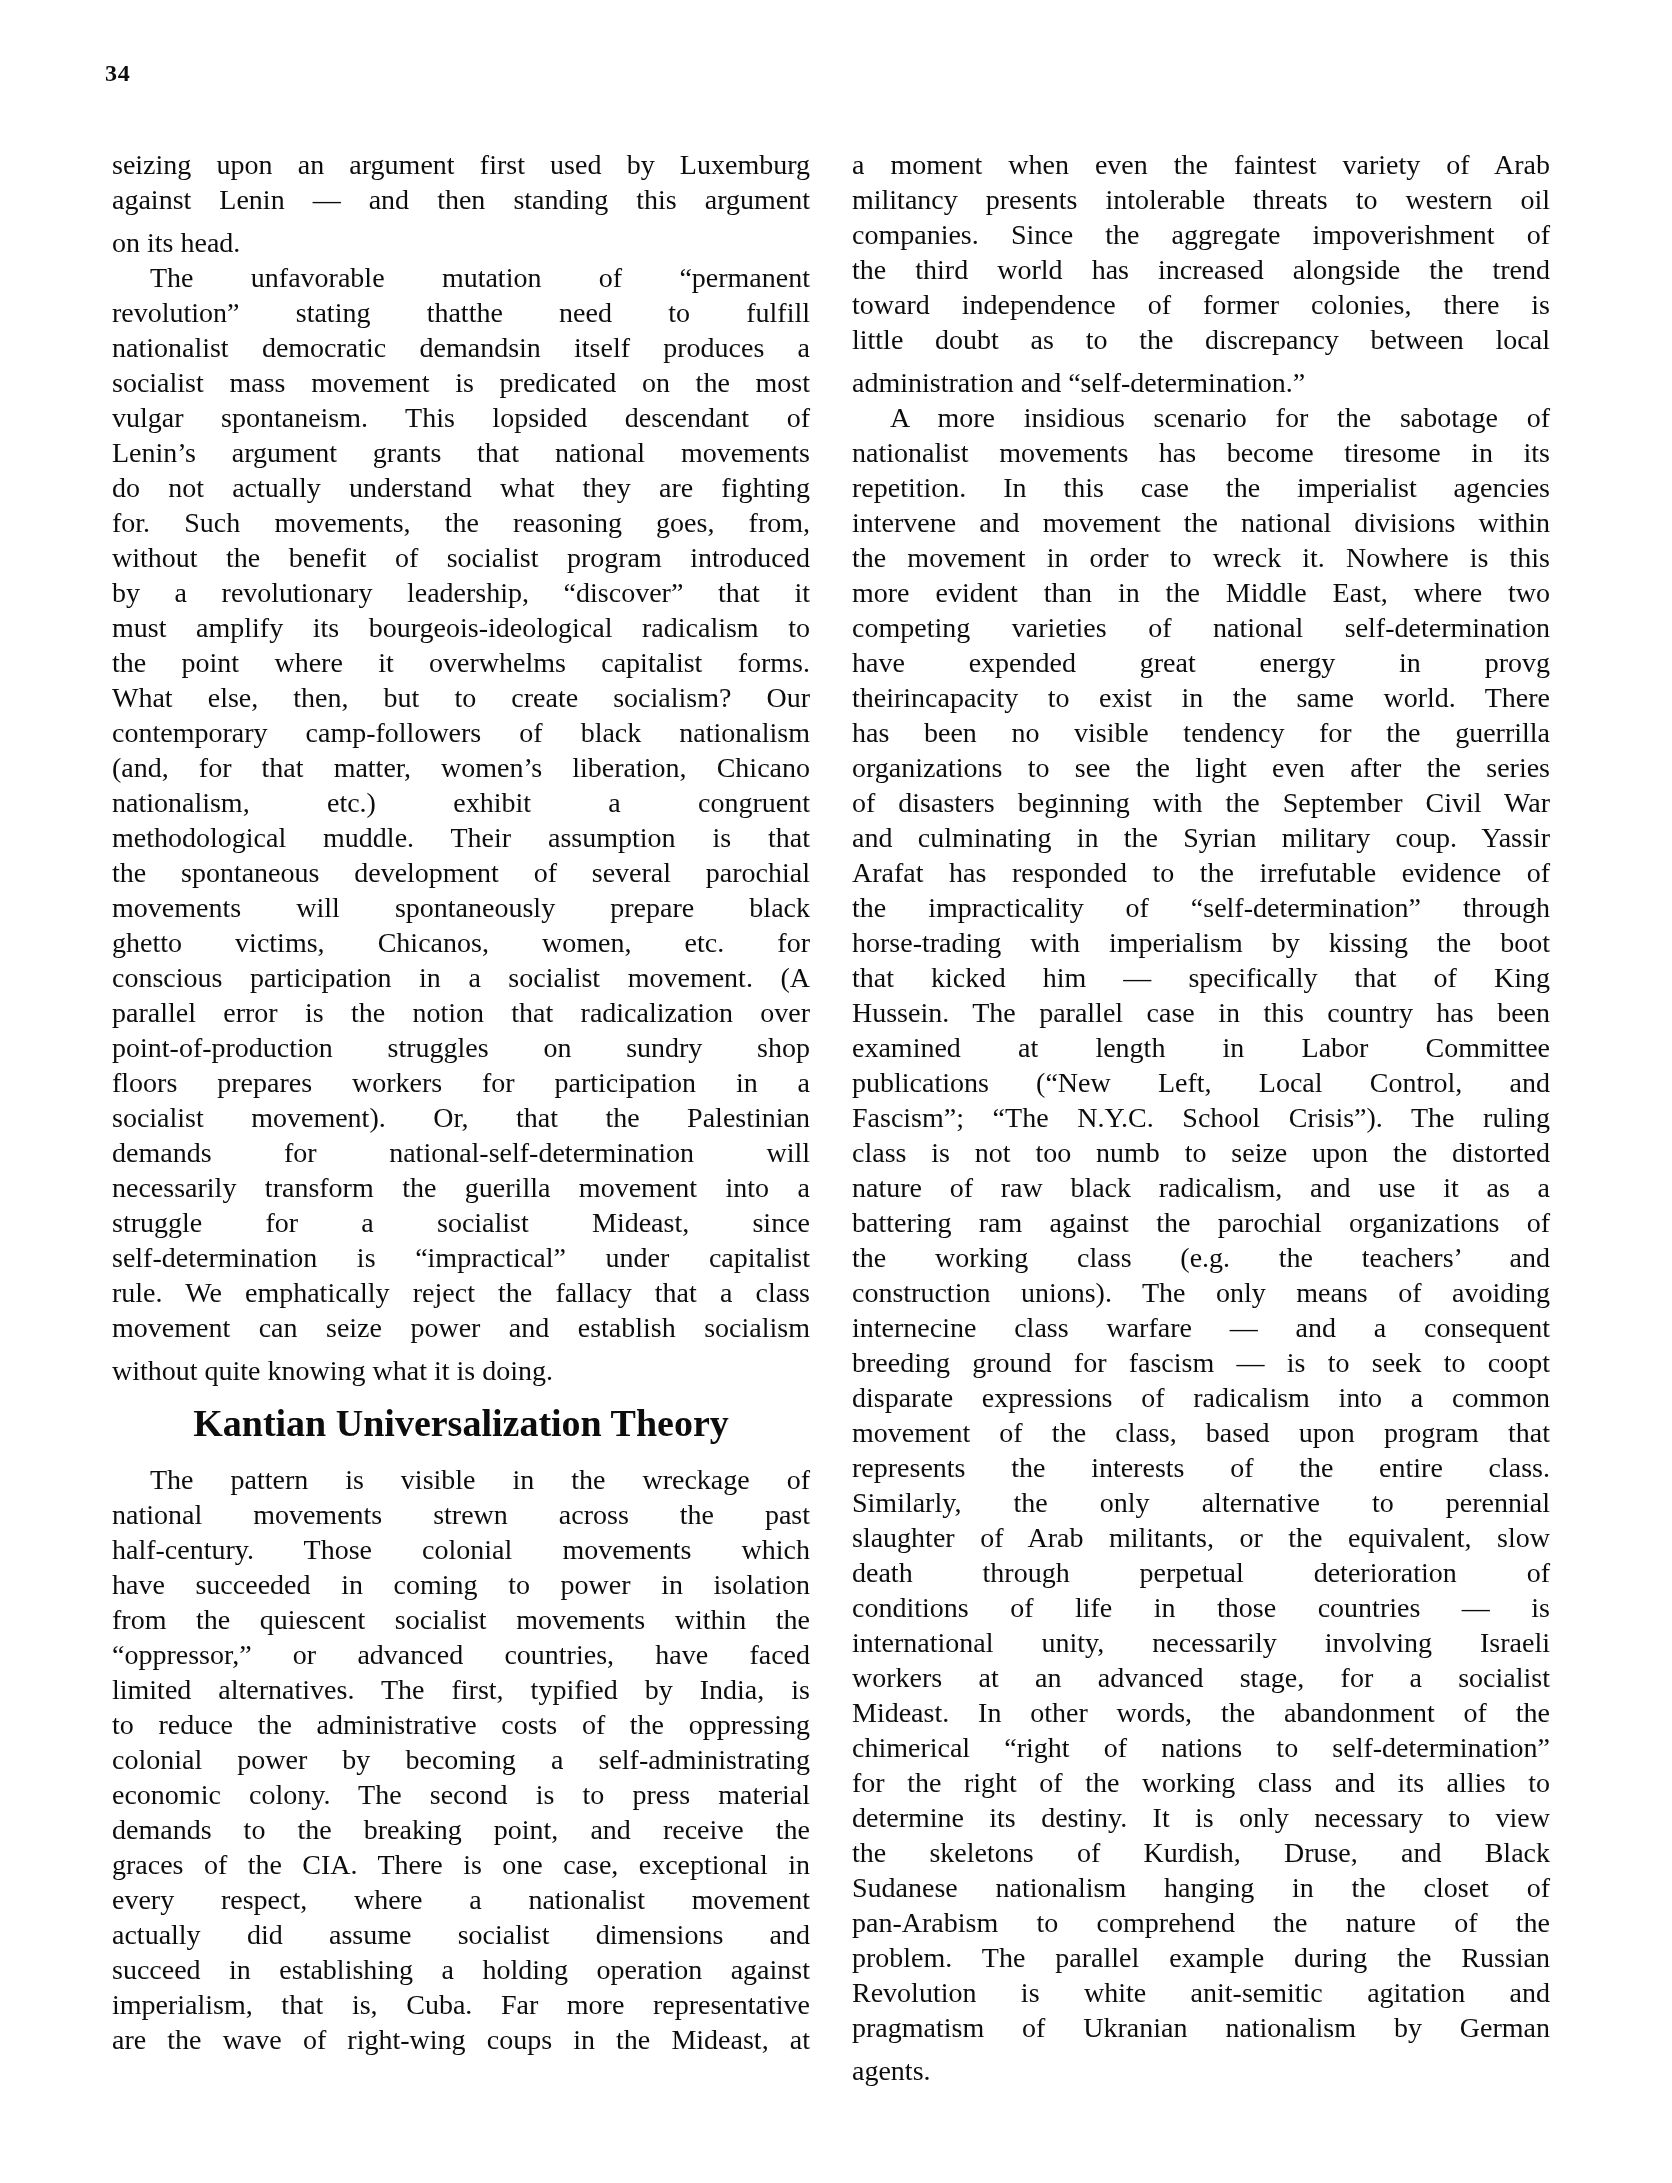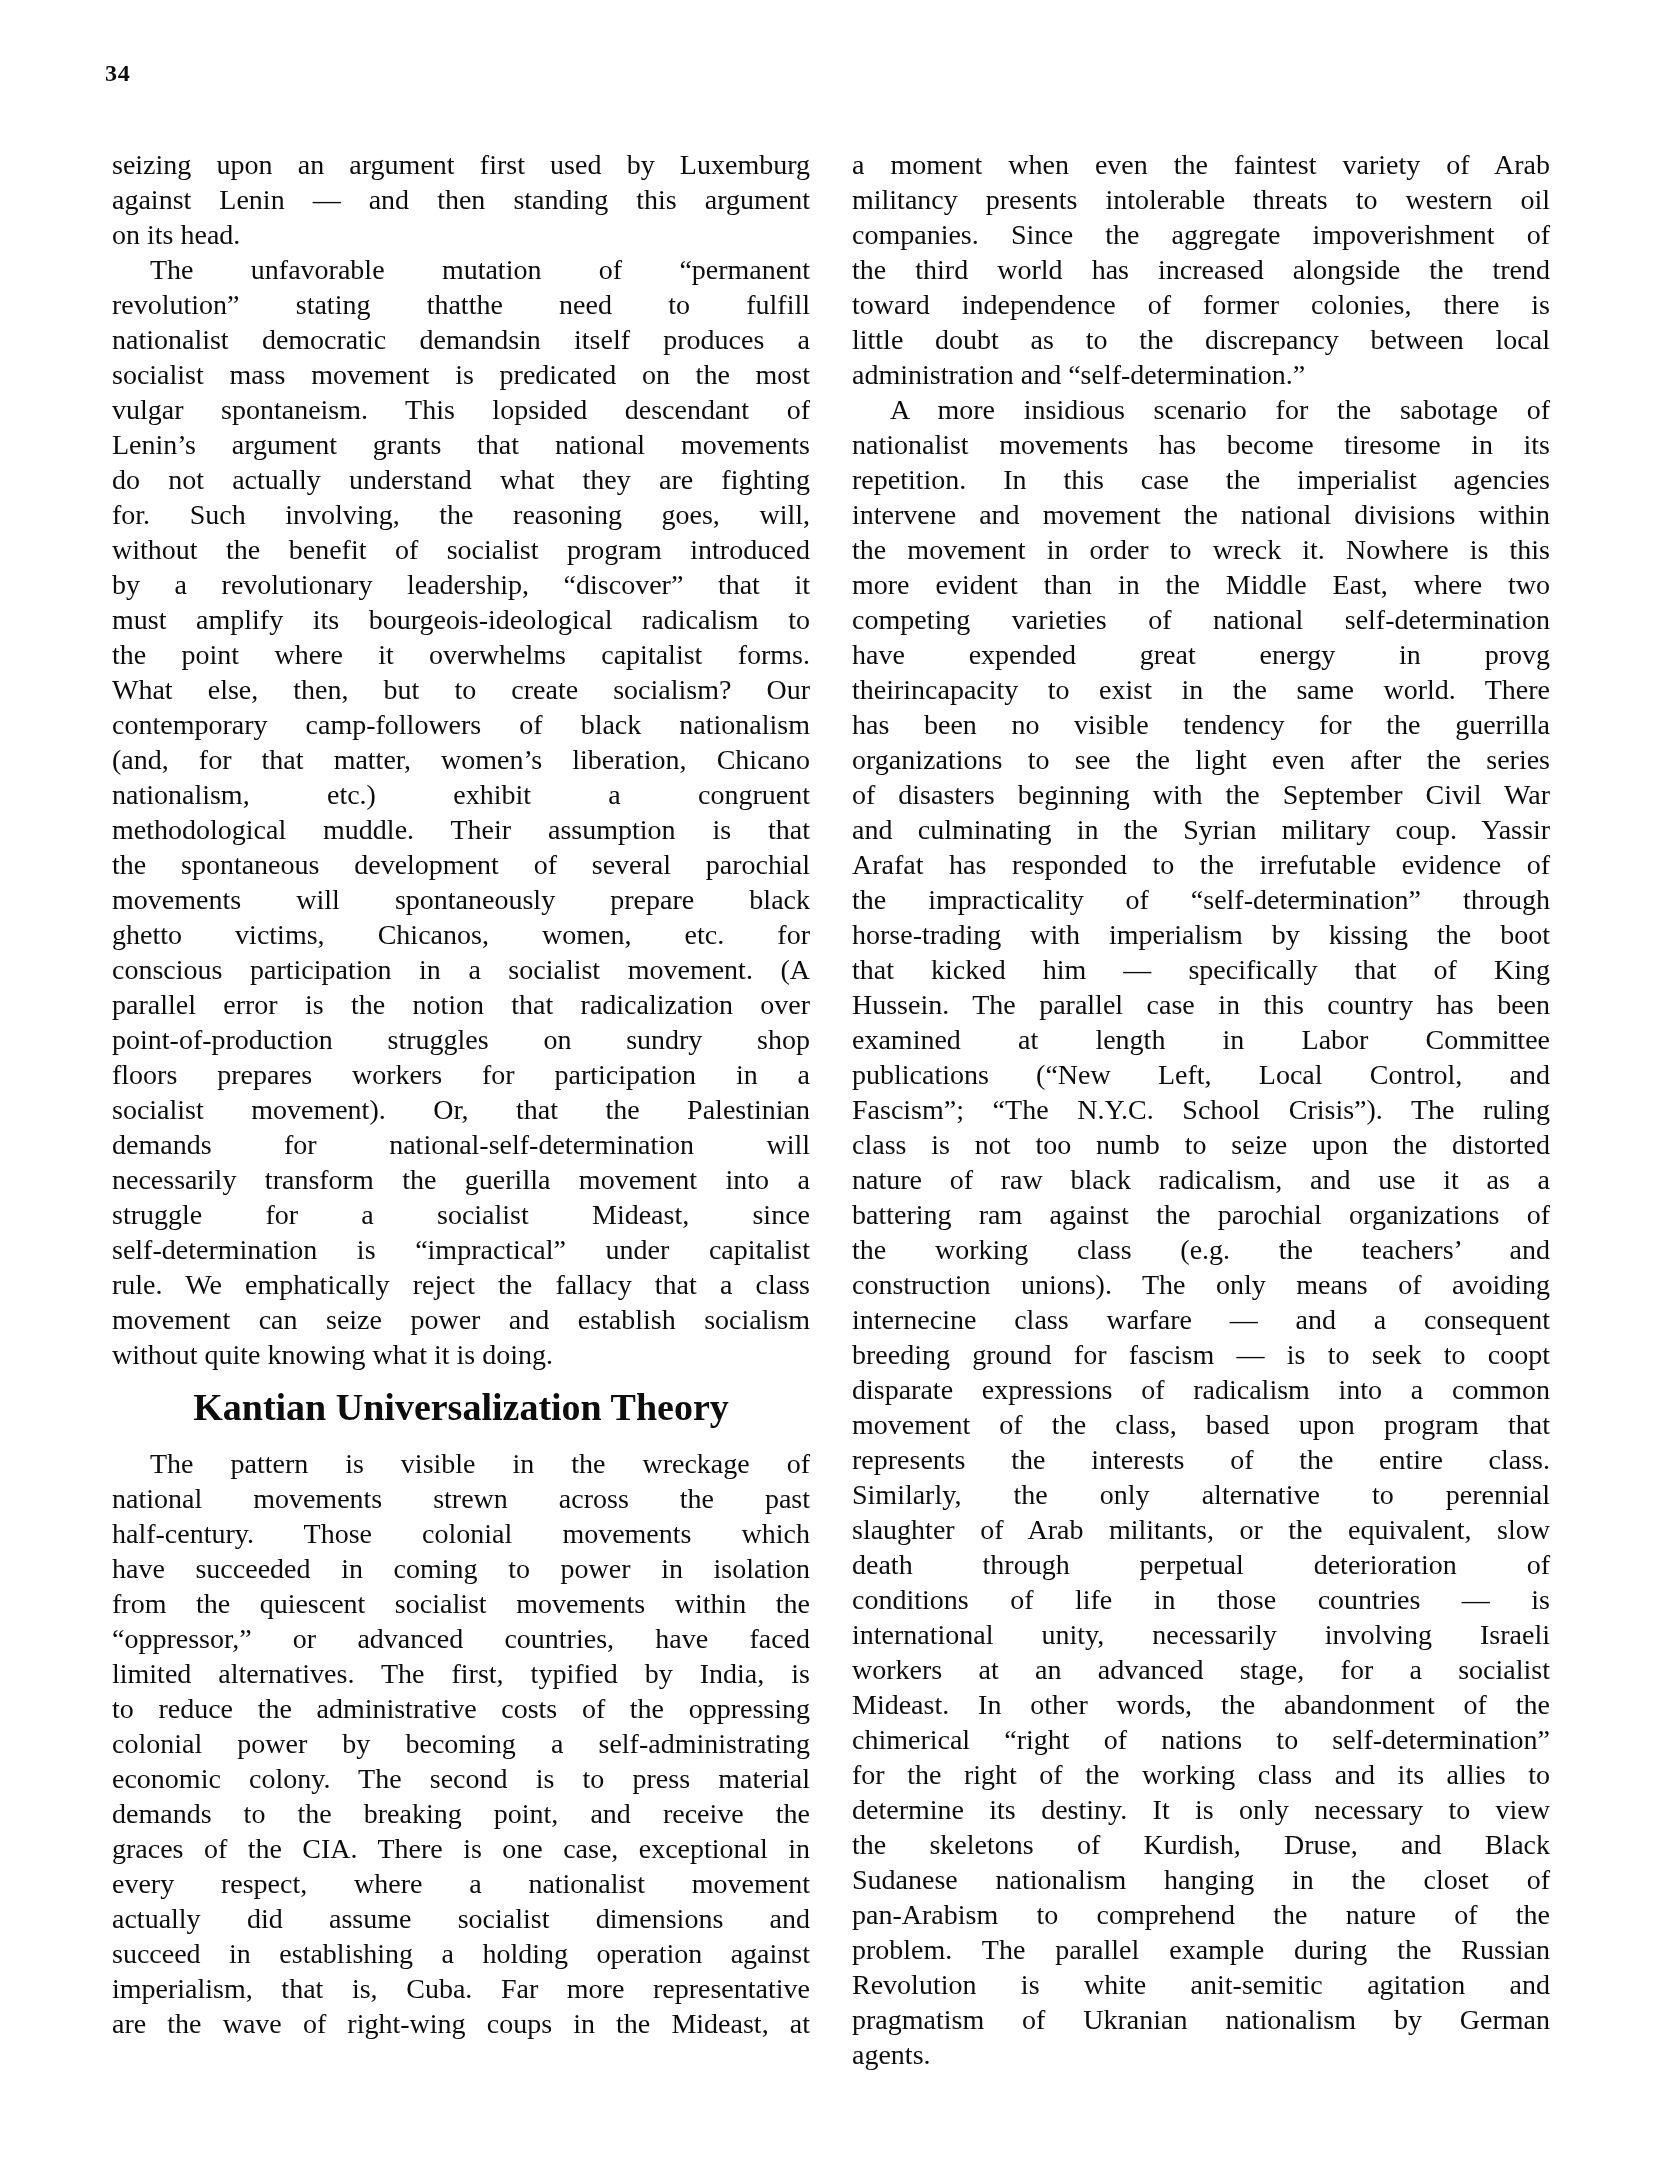--- a/index.html
+++ b/index.html
@@ -33,21 +33,21 @@
   .column-left  { left: 112px;  }
   .column-right { left: 852px; }
   .para { margin: 0; padding: 0; }
   .line {
     height: 35px;
     line-height: 35px;
     text-align: justify;
     text-align-last: justify;
     white-space: normal;
   }
-  .line.end    { text-align-last: left; }
+  .line.end    { text-align-last: left; margin-top: 8px; }
   .line.indent { text-indent: 38px; }
   .heading {
     height: 35px;
     line-height: 35px;
     margin: 18px 0 21px 0;
     text-align: center;
     font-weight: bold;
     font-size: 38px;
   }
 </style>
@@ -64,21 +64,21 @@
         <div class="line end">on its head.</div>
       </div>
       <div class="para">
         <div class="line indent">The unfavorable mutation of “permanent</div>
         <div class="line">revolution” stating thatthe need to fulfill</div>
         <div class="line">nationalist democratic demandsin itself produces a</div>
         <div class="line">socialist mass movement is predicated on the most</div>
         <div class="line">vulgar spontaneism. This lopsided descendant of</div>
         <div class="line">Lenin’s argument grants that national movements</div>
         <div class="line">do not actually understand what they are fighting</div>
-        <div class="line">for. Such involving, the reasoning goes, will,</div>
+        <div class="line">for. Such movements, the reasoning goes, from,</div>
         <div class="line">without the benefit of socialist program introduced</div>
         <div class="line">by a revolutionary leadership, “discover” that it</div>
         <div class="line">must amplify its bourgeois-ideological radicalism to</div>
         <div class="line">the point where it overwhelms capitalist forms.</div>
         <div class="line">What else, then, but to create socialism? Our</div>
         <div class="line">contemporary camp-followers of black nationalism</div>
         <div class="line">(and, for that matter, women’s liberation, Chicano</div>
         <div class="line">nationalism, etc.) exhibit a congruent</div>
         <div class="line">methodological muddle. Their assumption is that</div>
         <div class="line">the spontaneous development of several parochial</div>

